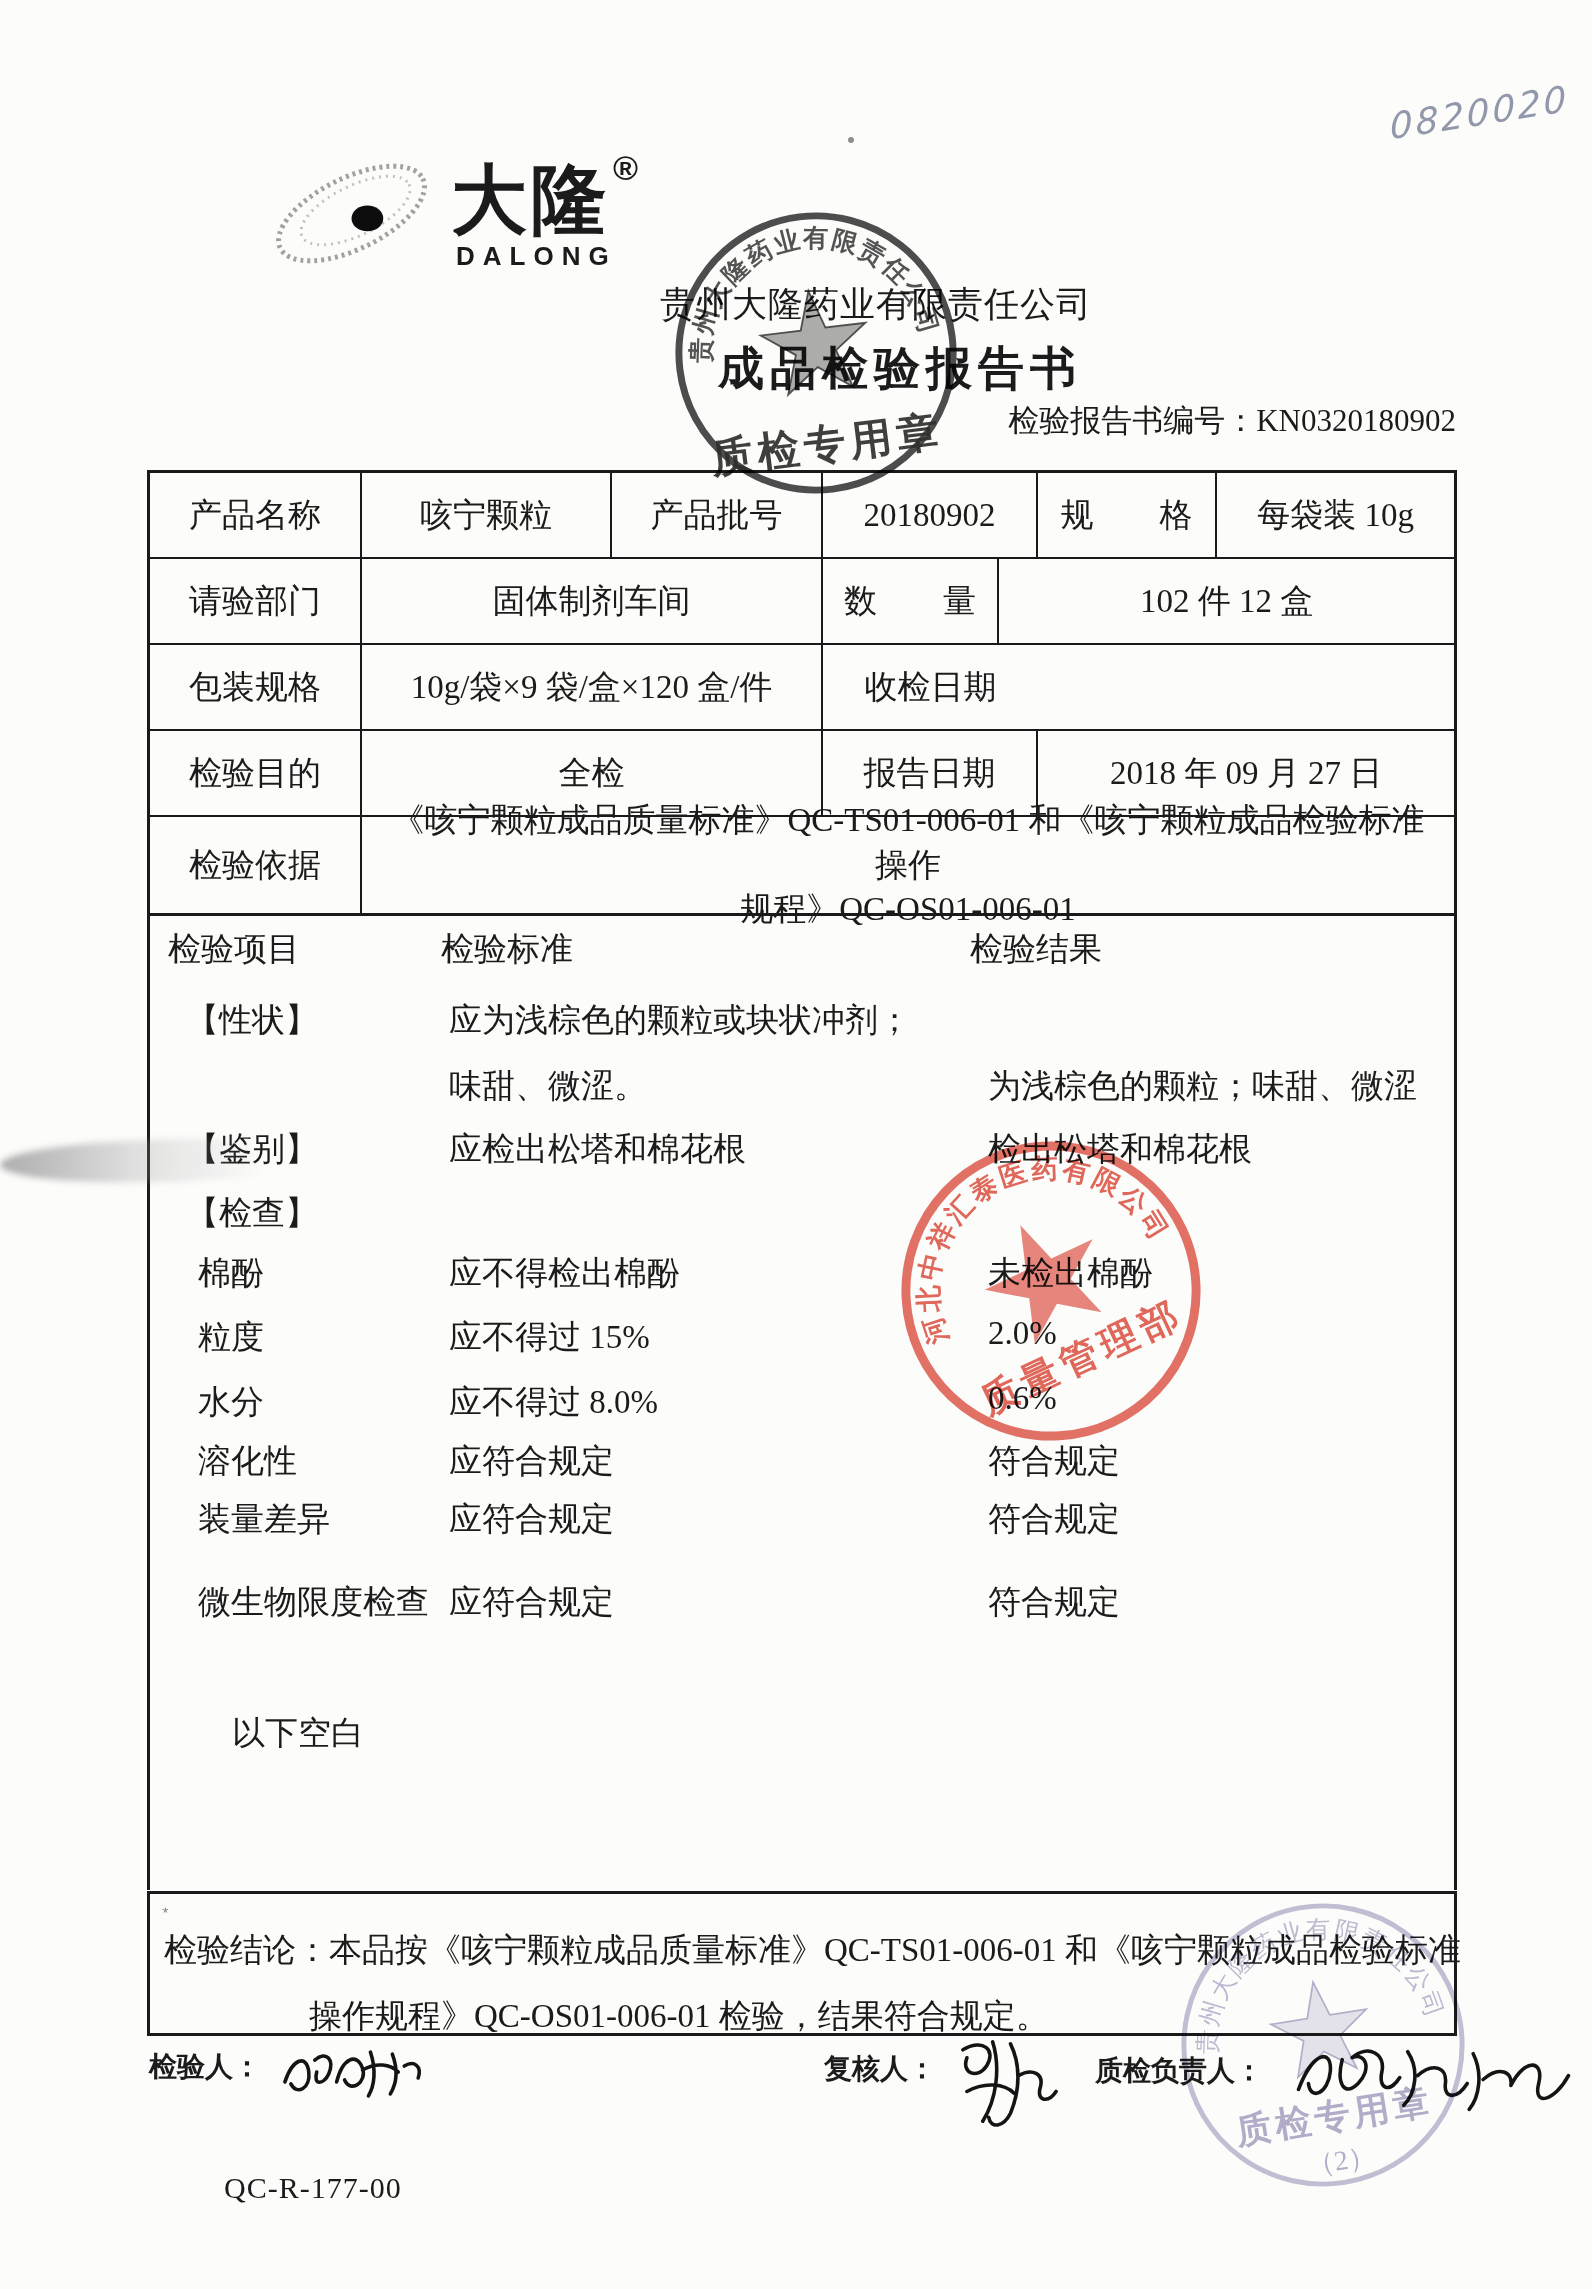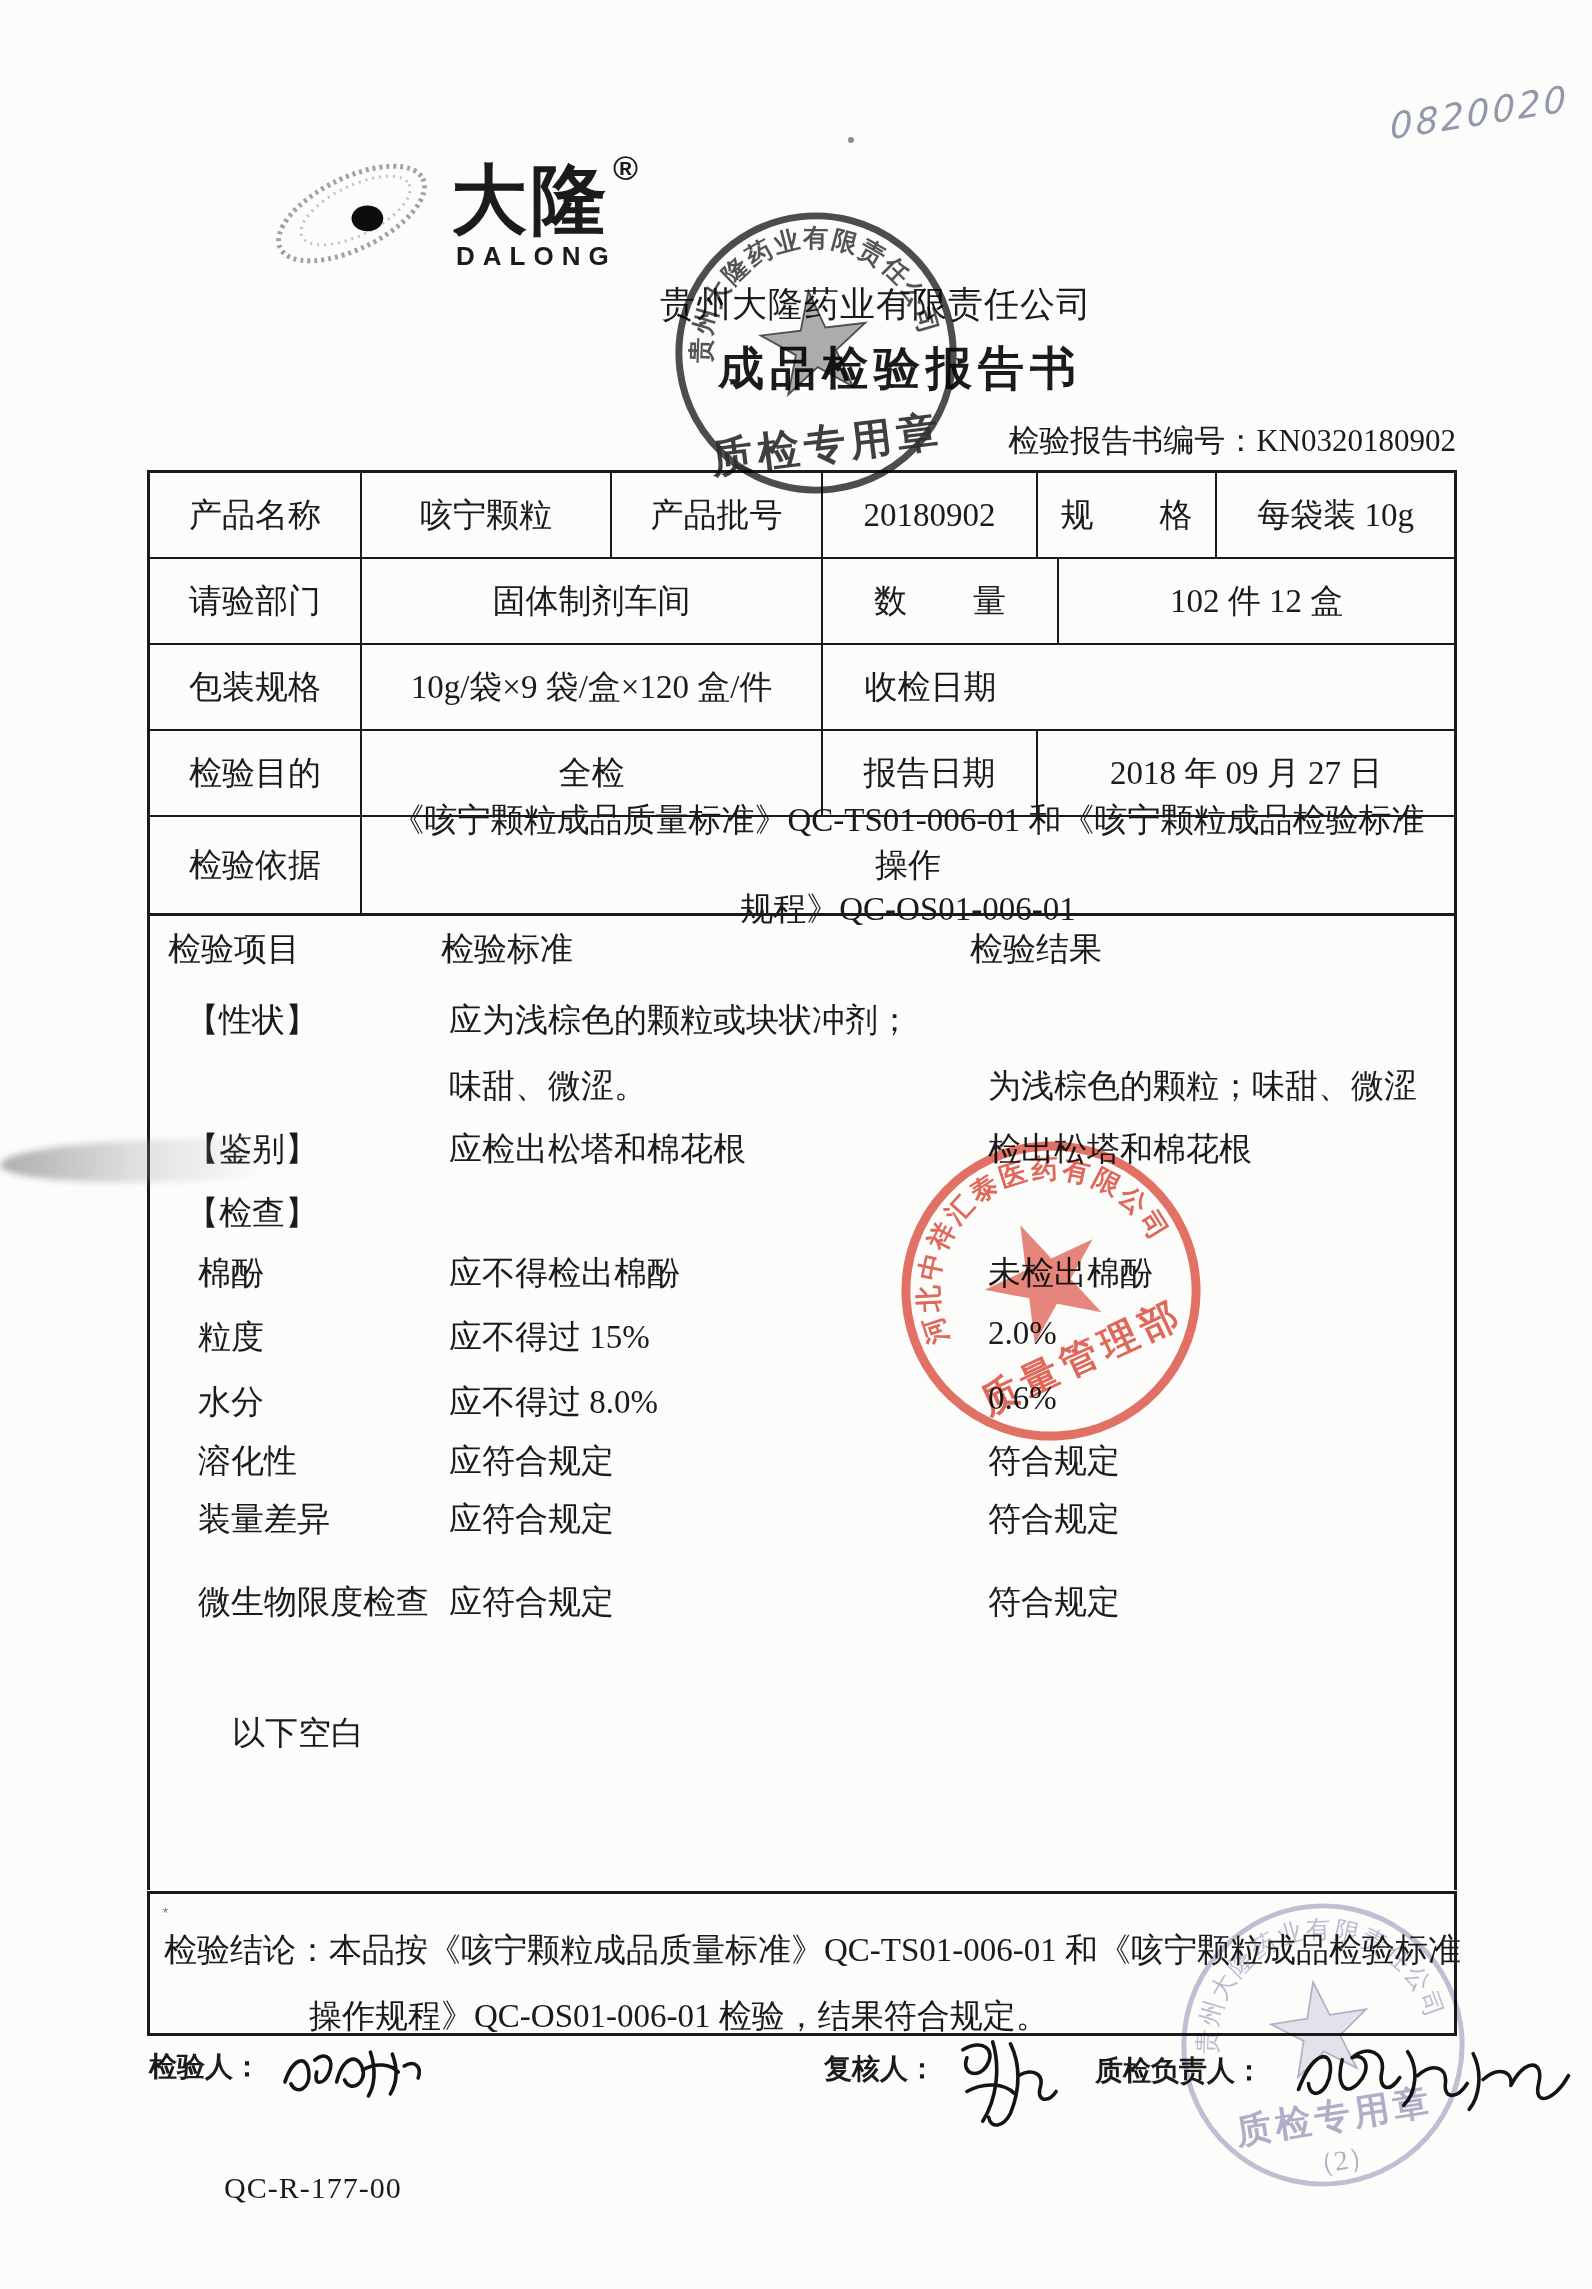--- a/index.html
+++ b/index.html
@@ -17,21 +17,21 @@
     font-size: 36px; letter-spacing: 3px; color: #9198ac;
     transform: rotate(-9deg) skewX(-8deg);
   }
   .logo { position: absolute; left: 264px; top: 149px; width: 398px; height: 129px; }
   .logo svg { position: absolute; left: 0; top: 10px; }
   .brand-cn { position: absolute; left: 187px; top: 0; font-size: 76px; font-weight: bold; letter-spacing: 4px; font-family:"Liberation Sans",sans-serif; }
   .brand-cn .reg { font-size: 34px; vertical-align: 46px; margin-left: 2px; }
   .brand-en { position: absolute; left: 192px; top: 92px; font-size: 26px; font-weight: bold; letter-spacing: 8px; font-family:"Liberation Sans",sans-serif; }
   .company { position: absolute; left: 657px; top: 281px; width: 438px; text-align: center; font-size: 35px; letter-spacing: 1px; }
   .doc-title { position: absolute; left: 706px; top: 338px; width: 388px; text-align: center; font-size: 46px; font-weight: bold; letter-spacing: 6px; }
-  .report-no { position: absolute; left: 957px; top: 420px; width: 499px; text-align: right; font-size: 31px; }
+  .report-no { position: absolute; left: 957px; top: 400px; width: 499px; text-align: right; font-size: 31px; }
 
   
   .info-table { position: absolute; left: 147px; top: 470px; width: 1310px; border: 3px solid #1a1a1a; }
   .irow { display: flex; border-bottom: 2px solid #1a1a1a; }
   .irow:last-child { border-bottom: none; }
   .cell { border-right: 2px solid #1a1a1a; display: flex; align-items: center; justify-content: center; text-align: center; font-size: 33px; padding: 20px; line-height: 1.35; }
   .cell:last-child { border-right: none; }
   .r-std { height: 86px; }
   .r-basis { height: 96px; }
   .basis-val { flex-direction: column; }
@@ -97,21 +97,21 @@
       <div class="cell" style="width:212px">产品名称</div>
       <div class="cell" style="width:250px">咳宁颗粒</div>
       <div class="cell" style="width:211px">产品批号</div>
       <div class="cell" style="width:215px">20180902</div>
       <div class="cell" style="width:179px">规　　格</div>
       <div class="cell" style="flex:1">每袋装 10g</div>
     </div>
     <div class="irow r-std">
       <div class="cell" style="width:212px">请验部门</div>
       <div class="cell" style="width:461px">固体制剂车间</div>
-      <div class="cell" style="width:236px">数　　量</div>
+      <div class="cell" style="width:176px">数　　量</div>
       <div class="cell" style="flex:1">102 件 12 盒</div>
     </div>
     <div class="irow r-std">
       <div class="cell" style="width:212px">包装规格</div>
       <div class="cell" style="width:461px">10g/袋×9 袋/盒×120 盒/件</div>
       <div class="cell" style="width:215px">收检日期</div>
     </div>
     <div class="irow r-std">
       <div class="cell" style="width:212px">检验目的</div>
       <div class="cell" style="width:461px">全检</div>

